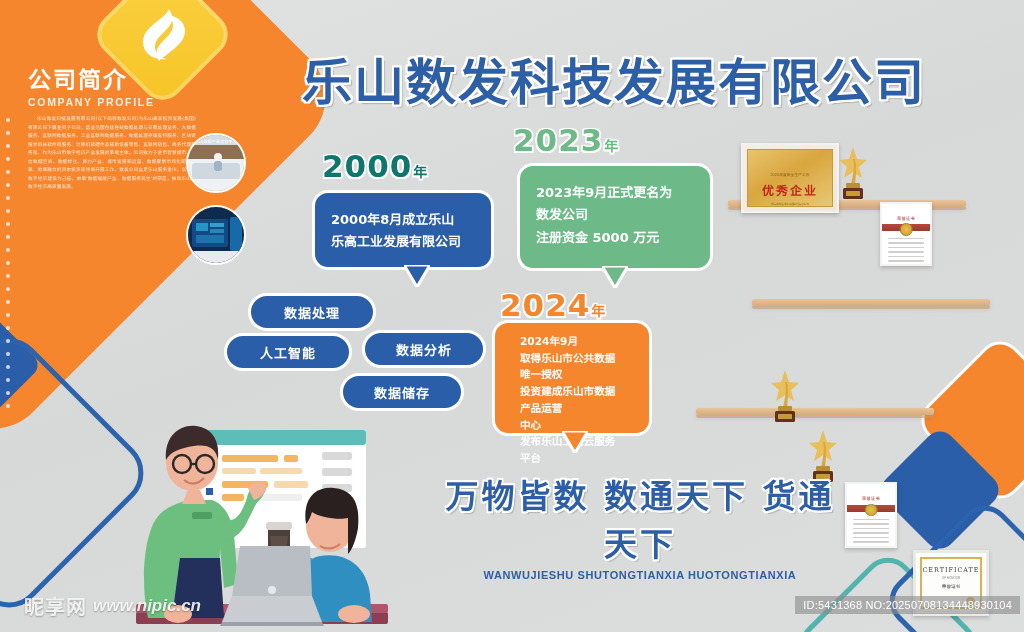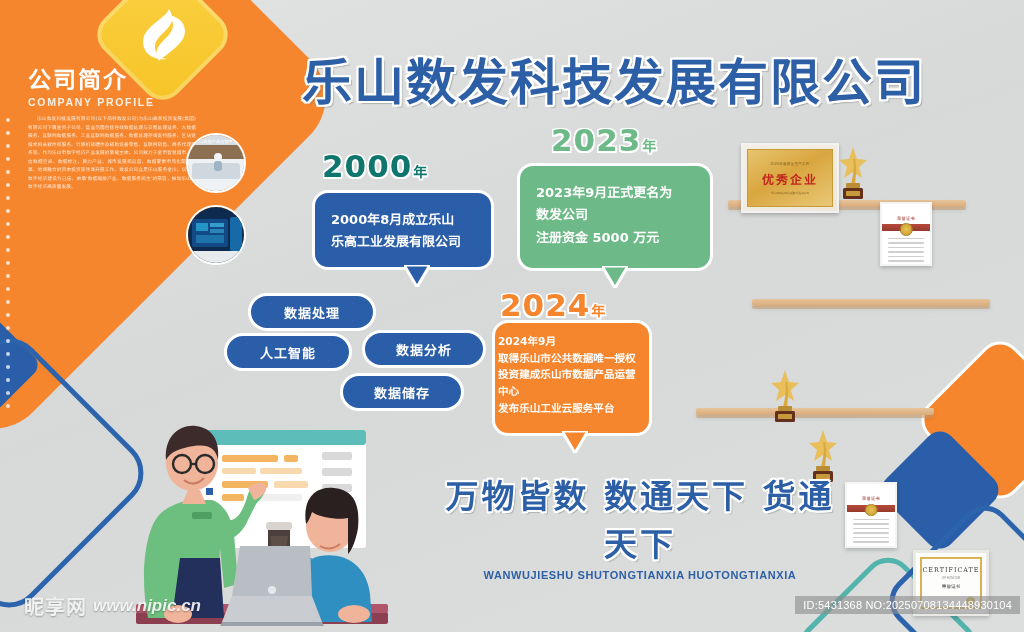--- a/index.html
+++ b/index.html
@@ -100,27 +100,27 @@
   .bubble .tail{position:absolute;width:26px;height:22px;left:50%;margin-left:-13px;bottom:-20px;}
   .bubble .tail svg{display:block}
 
   
   #b2000{left:312px;top:190px;width:182px;height:80px;background:#2b5ea8;}
   #y2000{left:322px;top:148px;color:#0f766e;}
   #b2000 .tail{left:58%;}
 
   
   #b2023{left:517px;top:163px;width:196px;height:108px;background:#6db987;}
-  #y2023{left:551px;top:122px;color:#6db987;}
+  #y2023{left:513px;top:122px;color:#6db987;}
   #b2023 .tail{left:50%;}
 
   
   #b2024{left:492px;top:320px;width:160px;height:116px;background:#f5862e;}
   #y2024{left:500px;top:287px;color:#f5862e;}
-  #b2024 .txt{padding:10px 3px;font-size:10.6px;line-height:1.58;}
+  #b2024 .txt{padding:10px 25px;font-size:10.6px;line-height:1.58;}
   #b2024 .tail{left:52%;}
 
   
   .pill{position:absolute;z-index:9;background:#2b5ea8;border:3px solid #fff;
     border-radius:22px;color:#fff;font-weight:bold;font-size:13px;
     display:flex;align-items:center;justify-content:center;
     font-family:"DejaVu Sans",sans-serif;letter-spacing:1px;}
   #p1{left:248px;top:293px;width:122px;height:32px;}
   #p2{left:224px;top:333px;width:122px;height:32px;}
   #p3{left:362px;top:330px;width:118px;height:32px;}
@@ -144,21 +144,21 @@
   #sh1{left:728px;top:200px;width:238px;}
   #sh2{left:752px;top:299px;width:238px;}
   #sh3{left:696px;top:408px;width:238px;}
 
   .award{position:absolute;z-index:6;}
 
   .cert-gold{background:linear-gradient(150deg,#f4efe6,#efe7da);padding:4px;
     border:2px solid #f2f2f0;box-shadow:0 2px 4px rgba(0,0,0,.22);}
   .cert-gold .inner{background:linear-gradient(150deg,#e8c46e,#d9a63f 45%,#e9c877);
     border:1px solid #c79a38;height:100%;box-sizing:border-box;
-    display:flex;flex-direction:column;align-items:center;justify-content:center;gap:4px;}
+    display:flex;flex-direction:column;align-items:center;justify-content:flex-end;gap:4px;}
   .cert-gold .t1{font-size:3.6px;color:#7a5a1c;letter-spacing:.2px;}
   .cert-gold .t2{font-size:12px;color:#c0261c;font-weight:bold;letter-spacing:2px;
     font-family:"DejaVu Sans",sans-serif;}
   .cert-gold .t3{font-size:2.6px;color:#8a6a28;}
 
   .cert-v{background:#fff;border:2px solid #f4f4f2;box-shadow:0 2px 4px rgba(0,0,0,.2);
     position:relative;overflow:hidden;}
   .cert-v .hdr{font-size:4.2px;color:#9a2a22;text-align:center;margin-top:22%;letter-spacing:.3px;}
   .cert-v .ribbon{position:absolute;left:0;right:0;top:34%;height:11%;
     background:linear-gradient(180deg,#b03a2a,#8d2a1d);opacity:.92;}

